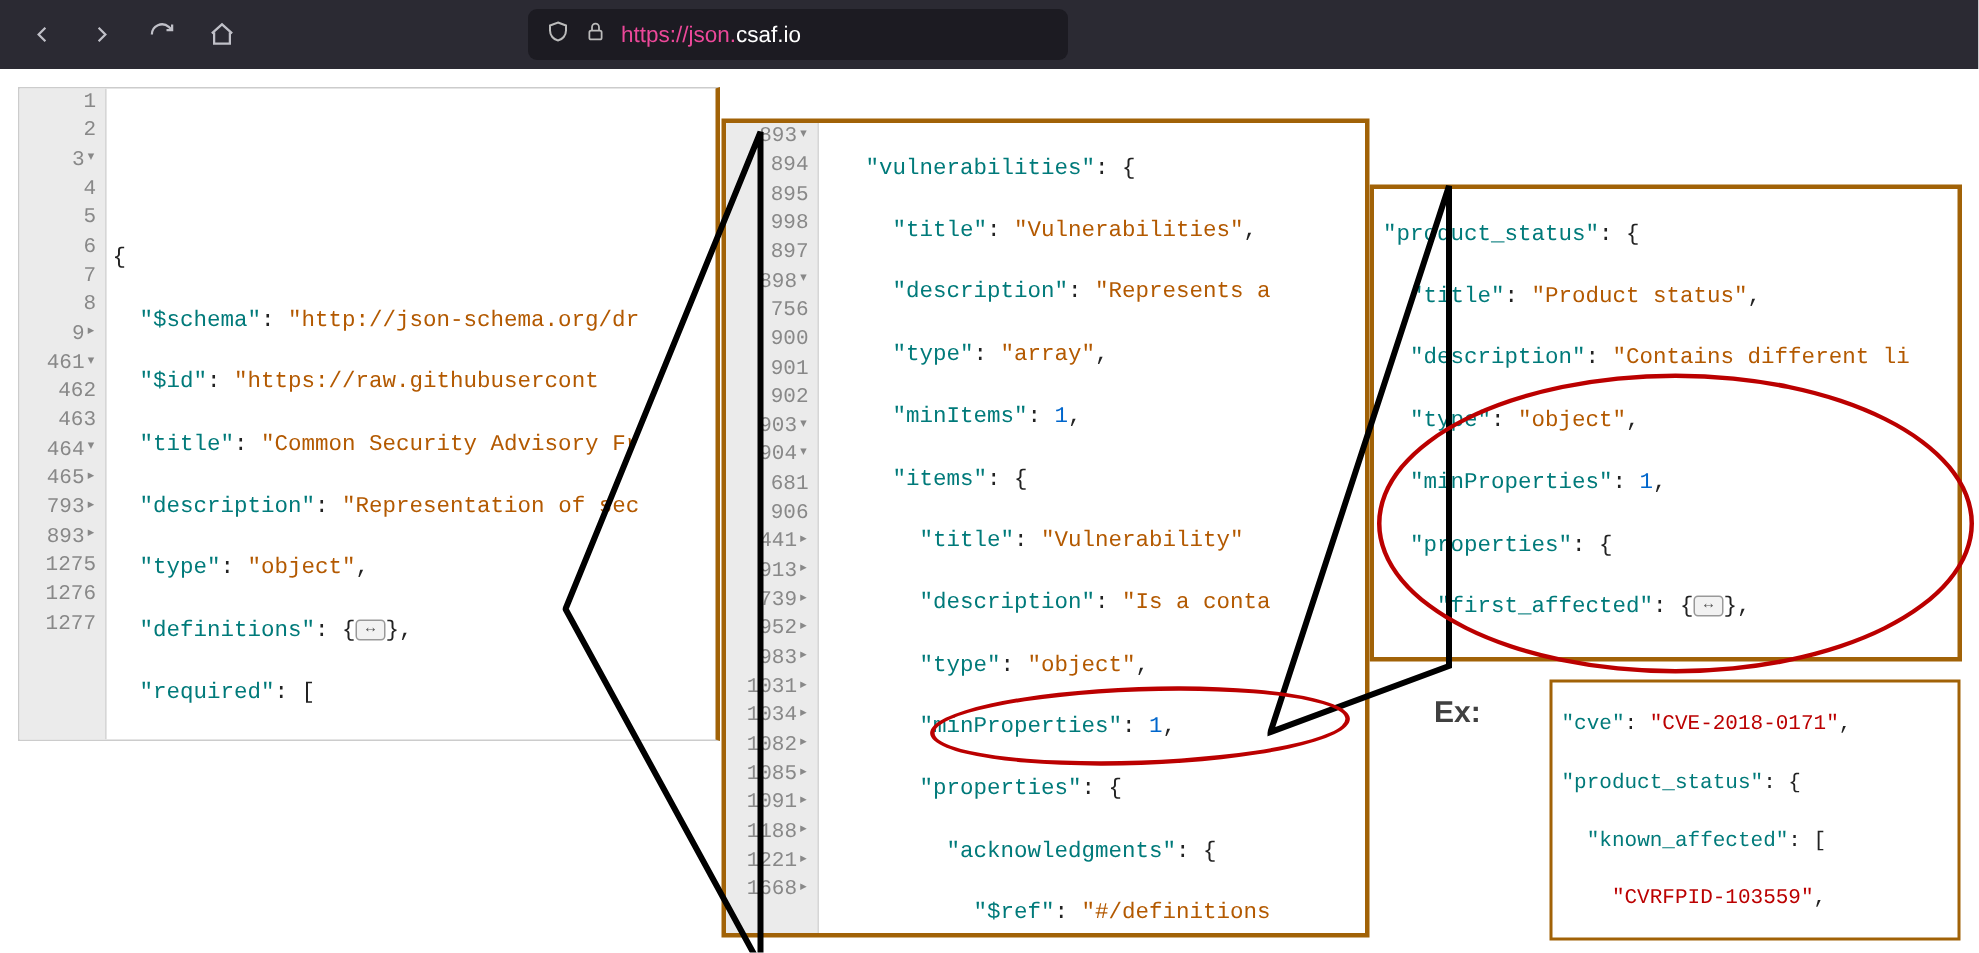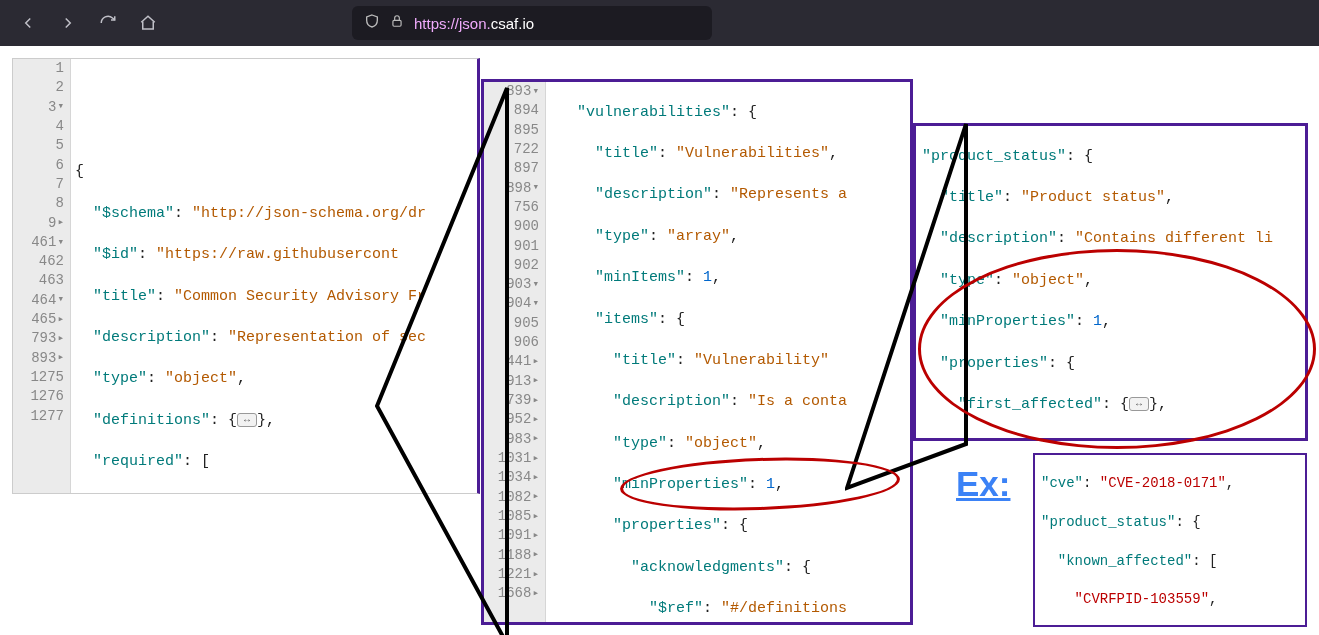--- a/index.html
+++ b/index.html
@@ -33,31 +33,31 @@
     background: #1c1b22;
     border-radius: 6px;
     height: 34px;
     padding: 0 12px;
     gap: 10px;
     color: #ccc;
     min-width: 360px;
   }
   .url { color: #ccc; font-size: 15px; }
   .url .host { color: #fff; }
-  .url .path { color: #f0abfc; }
+  .url .path { color: #ec4899; }
 
   .stage {
     position: relative;
     width: 100%; height: calc(100% - 46px);
     background: #fff;
   }
 
   .code-pane {
     position: absolute;
-    border: 3px solid #4c1d95;
+    border: 3px solid #a16207;
     background: #fff;
     overflow: hidden;
     font-family: Consolas, "Courier New", monospace;
     font-size: 15px;
     line-height: 1.38;
   }
   .pane-left { left: 12px; top: 12px; width: 468px; height: 436px; border-left: 1px solid #ccc; border-top: 1px solid #ccc; border-bottom: 1px solid #ccc;}
   .pane-mid  { left: 481px; top: 33px; width: 432px; height: 546px; }
   .pane-right{ left: 913px; top: 77px; width: 395px; height: 318px; }
   .pane-ex   { left: 1033px; top: 407px; width: 274px; height: 174px; border-width: 2px;}
@@ -98,24 +98,23 @@
     font-size: 10px;
     padding: 0 6px;
     color: #555;
     vertical-align: middle;
     line-height: 12px;
   }
 
   .ex-label {
     position: absolute;
     left: 956px; top: 418px;
-    color: #3b82f6;
+    color: #404040;
     font-weight: 700;
-    font-size: 35px;
-    text-decoration: underline;
+    font-size: 20px;
   }
 
   svg.callout { position: absolute; pointer-events: none; }
   .callout1 { left: 375px; top: 40px; width: 135px; height: 560px; }
   .callout2 { left: 845px; top: 70px; width: 123px; height: 390px; }
 
   .ellipse {
     position: absolute;
     border: 3px solid #b00;
     border-radius: 50%;
@@ -215,30 +214,30 @@
 
 
     </div>
   </div>
 
   <div class="code-pane pane-mid">
     <div class="ln-gutter">
       <span class="ln"><span>893</span><span class="fold">▾</span></span>
       <span class="ln">894</span>
       <span class="ln">895</span>
-      <span class="ln">722</span>
+      <span class="ln">998</span>
       <span class="ln">897</span>
       <span class="ln"><span>898</span><span class="fold">▾</span></span>
       <span class="ln">756</span>
       <span class="ln">900</span>
       <span class="ln">901</span>
       <span class="ln">902</span>
       <span class="ln"><span>903</span><span class="fold">▾</span></span>
       <span class="ln"><span>904</span><span class="fold">▾</span></span>
-      <span class="ln">905</span>
+      <span class="ln">681</span>
       <span class="ln">906</span>
       <span class="ln"><span>441</span><span class="fold">▸</span></span>
       <span class="ln"><span>913</span><span class="fold">▸</span></span>
       <span class="ln"><span>739</span><span class="fold">▸</span></span>
       <span class="ln"><span>952</span><span class="fold">▸</span></span>
       <span class="ln"><span>983</span><span class="fold">▸</span></span>
       <span class="ln"><span>1031</span><span class="fold">▸</span></span>
       <span class="ln"><span>1034</span><span class="fold">▸</span></span>
       <span class="ln"><span>1082</span><span class="fold">▸</span></span>
       <span class="ln"><span>1085</span><span class="fold">▸</span></span>

